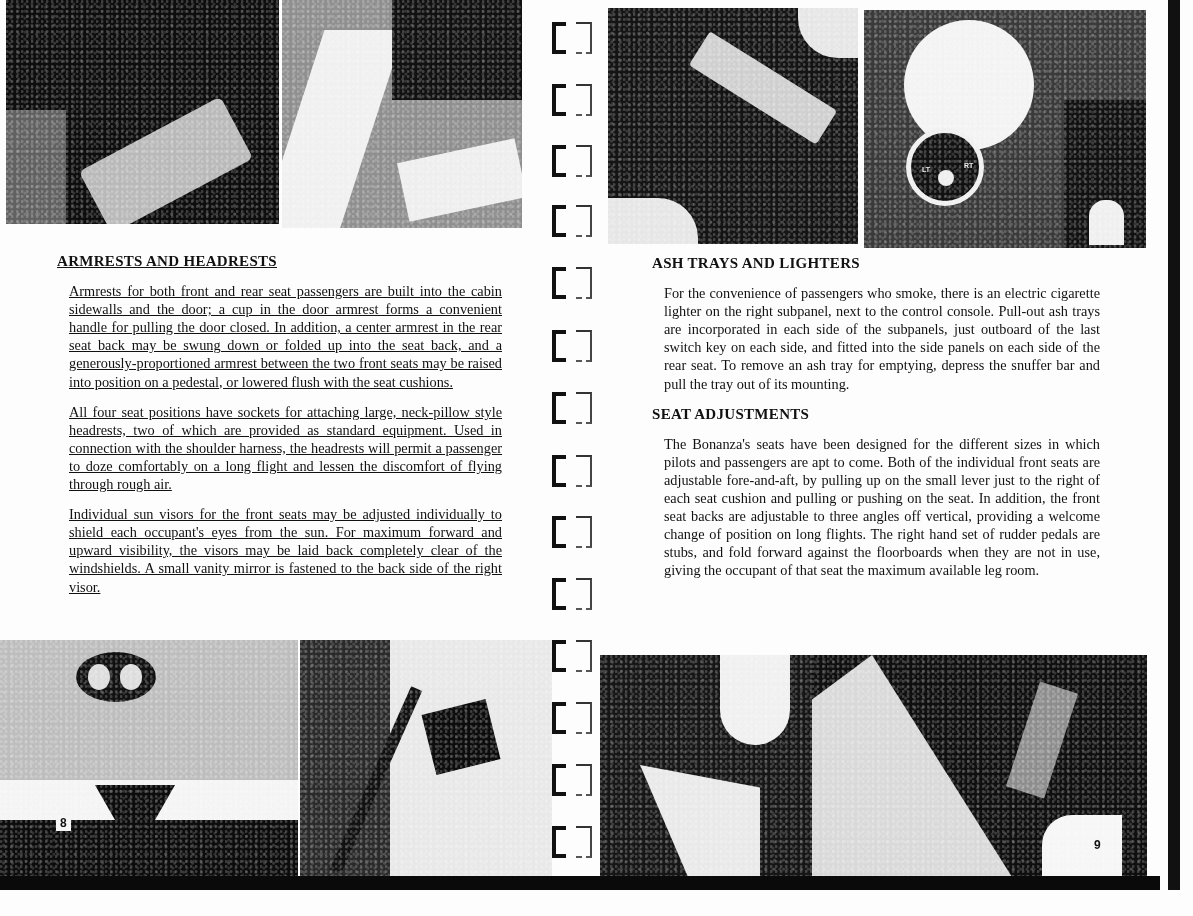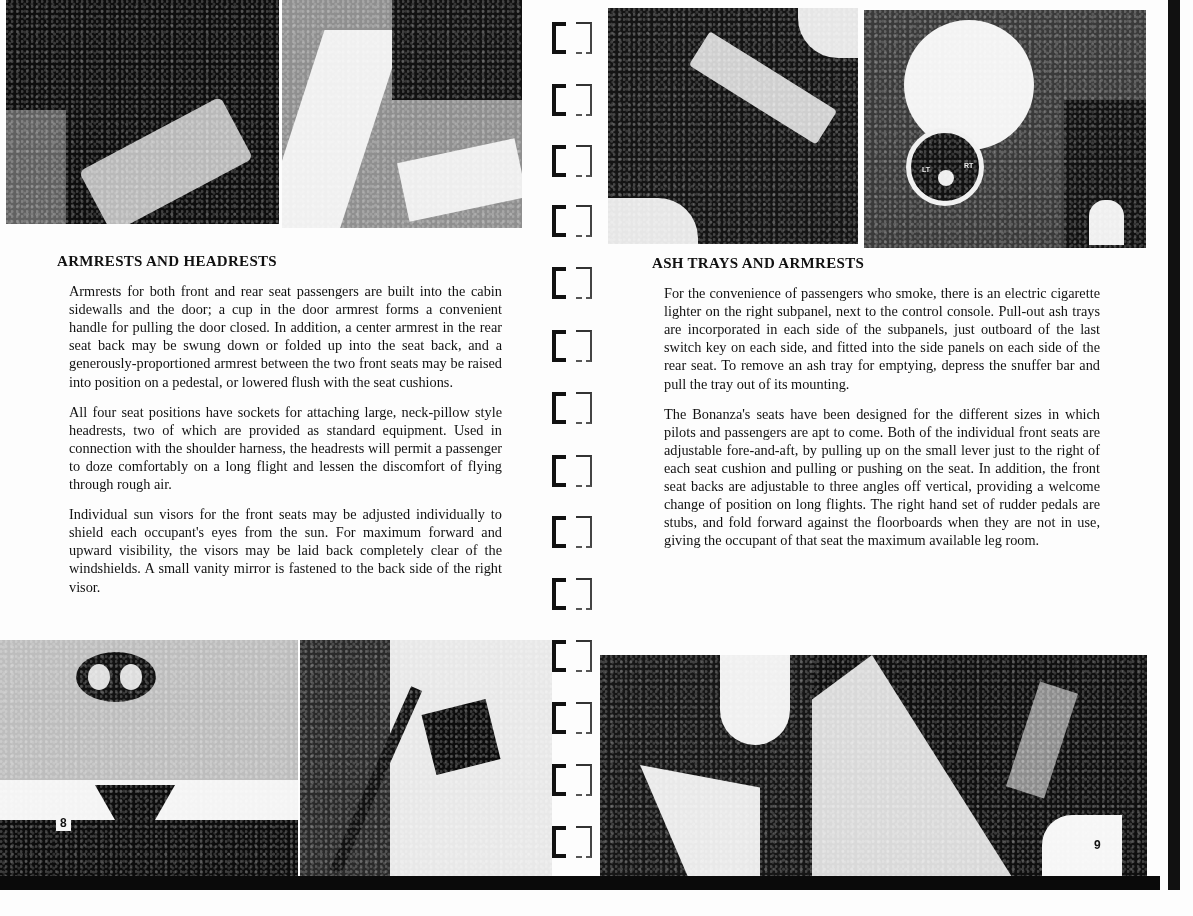--- a/index.html
+++ b/index.html
@@ -75,21 +75,21 @@
     #photo-br2 .s1 { left: 0; top: 0; width: 200px; height: 222px; background: #d9d9d9; clip-path: polygon(0 20%, 30% 0, 100% 100%, 0 100%); }
     #photo-br2 .s2 { left: 210px; top: 30px; width: 40px; height: 110px; background: #8d8d8d; transform: rotate(18deg); }
     #photo-br2 .tab { left: 230px; top: 160px; width: 80px; height: 62px; background: #f6f6f6; border-radius: 30px 0 0 0; }
 
     
     .bottom-strip { position: absolute; left: 0; top: 876px; width: 1160px; height: 14px; background: #0a0a0a; }
     .right-edge { position: absolute; left: 1168px; top: 0; width: 12px; height: 890px; background: #111; }
 
     
     .column { position: absolute; font-size: 14.3px; line-height: 18.1px; text-align: justify; }
-    #col-left { left: 57px; top: 252px; width: 457px; }
+    #col-left { left: 57px; top: 252px; width: 457px; text-decoration: underline; }
     #col-right { left: 652px; top: 254px; width: 460px; }
     .section-title { font-weight: bold; font-size: 15px; letter-spacing: 0.3px; margin-bottom: 3px; }
     .para { margin: 12px; }
     .section { margin-bottom: 9px; }
 
     
     .page-num { position: absolute; font: bold 12px "Liberation Sans", sans-serif; color: #111; background: #f6f6f6; padding: 1px 4px; }
     #page-num-left { left: 56px; top: 815px; }
     #page-num-right { left: 1090px; top: 837px; background: transparent; }
 
@@ -216,24 +216,25 @@
     <div class="shape s3"></div>
     <div class="shape dial"></div>
     <div class="shape dial-knob"></div>
     <span class="lbl" style="left:58px;top:156px">LT</span>
     <span class="lbl" style="left:100px;top:152px">RT</span>
     <div class="grain"></div>
   </div>
 
   <div class="column" id="col-right">
     <div class="section">
-      <div class="section-title">ASH TRAYS AND ARMRESTS</div>
+      <div class="section-title">ASH TRAYS AND LIGHTERS</div>
       <p class="para">For the convenience of passengers who smoke, there is an electric cigarette lighter on the right subpanel, next to the control console. Pull-out ash trays are incorporated in each side of the subpanels, just outboard of the last switch key on each side, and fitted into the side panels on each side of the rear seat. To remove an ash tray for emptying, depress the snuffer bar and pull the tray out of its mounting.</p>
     </div>
     <div class="section">
+      <div class="section-title">SEAT ADJUSTMENTS</div>
       <p class="para">The Bonanza's seats have been designed for the different sizes in which pilots and passengers are apt to come. Both of the individual front seats are adjustable fore-and-aft, by pulling up on the small lever just to the right of each seat cushion and pulling or pushing on the seat. In addition, the front seat backs are adjustable to three angles off vertical, providing a welcome change of position on long flights. The right hand set of rudder pedals are stubs, and fold forward against the floorboards when they are not in use, giving the occupant of that seat the maximum available leg room.</p>
     </div>
   </div>
 
   <div class="photo" id="photo-br1">
     <div class="shape s1"></div>
       <div class="shape s2"></div>
       <div class="grain"></div>
   </div>
   <div class="photo" id="photo-br2">

